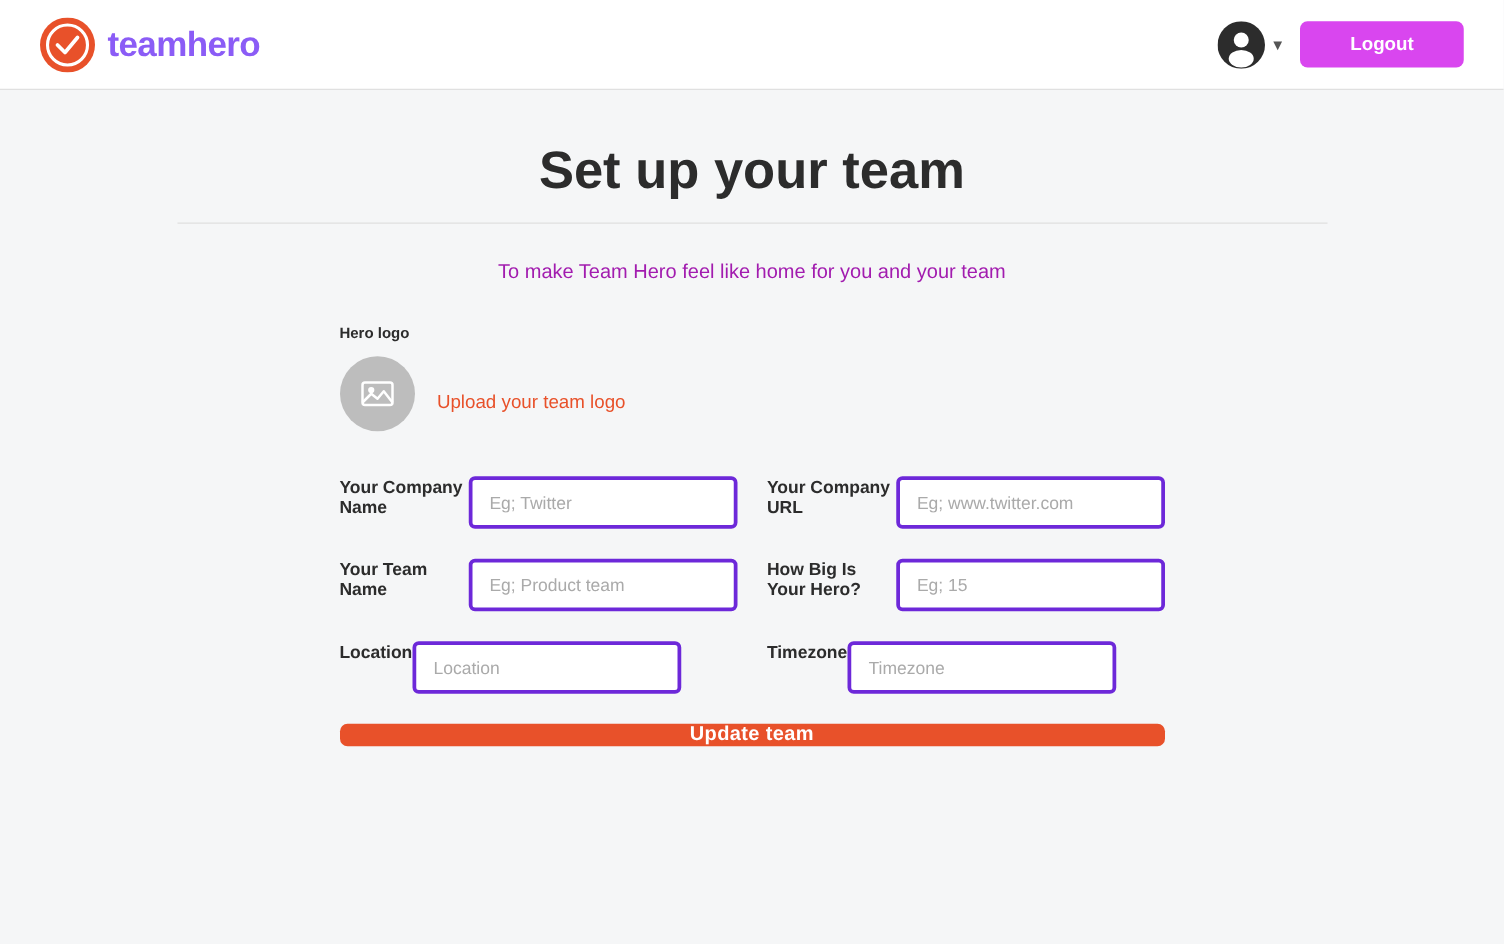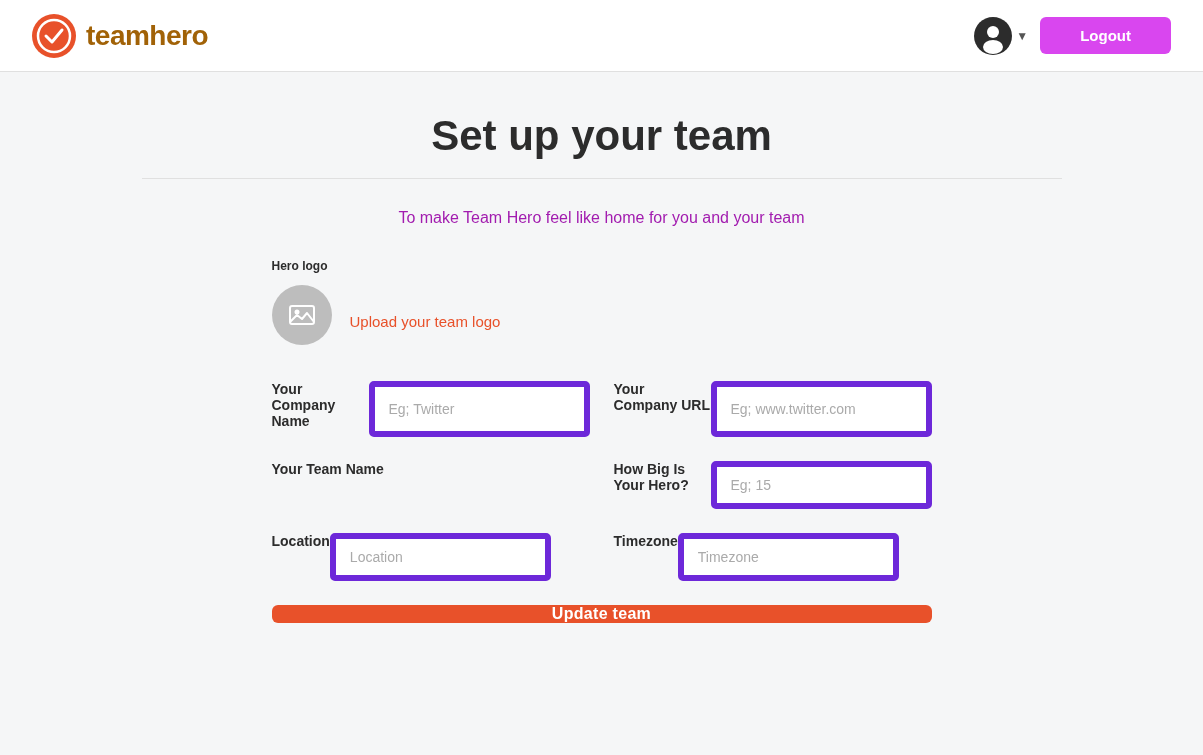--- a/index.html
+++ b/index.html
@@ -20,21 +20,21 @@
       align-items: center;
       gap: 10px;
     }
     .logo-icon {
       width: 44px;
       height: 44px;
     }
     .logo-text {
       font-size: 28px;
       font-weight: 700;
-      color: #a16207;
+      color: #8b5cf6;
       letter-spacing: -0.5px;
     }
     .header-right {
       display: flex;
       align-items: center;
       gap: 12px;
     }
     .user-avatar-area {
       display: flex;
       align-items: center;
@@ -134,21 +134,21 @@
       display: flex;
       flex-direction: row;
     }
     .form-label {
       font-size: 14px;
       font-weight: 700;
       color: #2c2c2c;
       margin-bottom: 8px;
     }
     .form-input {
-      border: 6px solid #6d28d9;
+      border: 3px solid #6d28d9;
       border-radius: 5px;
       padding: 10px 14px;
       font-size: 14px;
       color: #3b82f6;
       background: #fff;
       outline: none;
     }
     .form-input::placeholder { color: #aaa; }
 
     
@@ -223,20 +223,21 @@
       </div>
       <div class="form-group">
         <label class="form-label">Your Company URL</label>
         <input class="form-input" type="text" placeholder="Eg; www.twitter.com" style="">
       </div>
     </div>
 
     <div class="form-row">
       <div class="form-group">
         <label class="form-label">Your Team Name</label>
+        <input class="form-input" type="text" placeholder="Eg; Product team" style="">
       </div>
       <div class="form-group">
         <label class="form-label">How Big Is Your Hero?</label>
         <input class="form-input" type="text" placeholder="Eg; 15" style="">
       </div>
     </div>
 
     <div class="form-row">
       <div class="form-group">
         <label class="form-label">Location</label>

